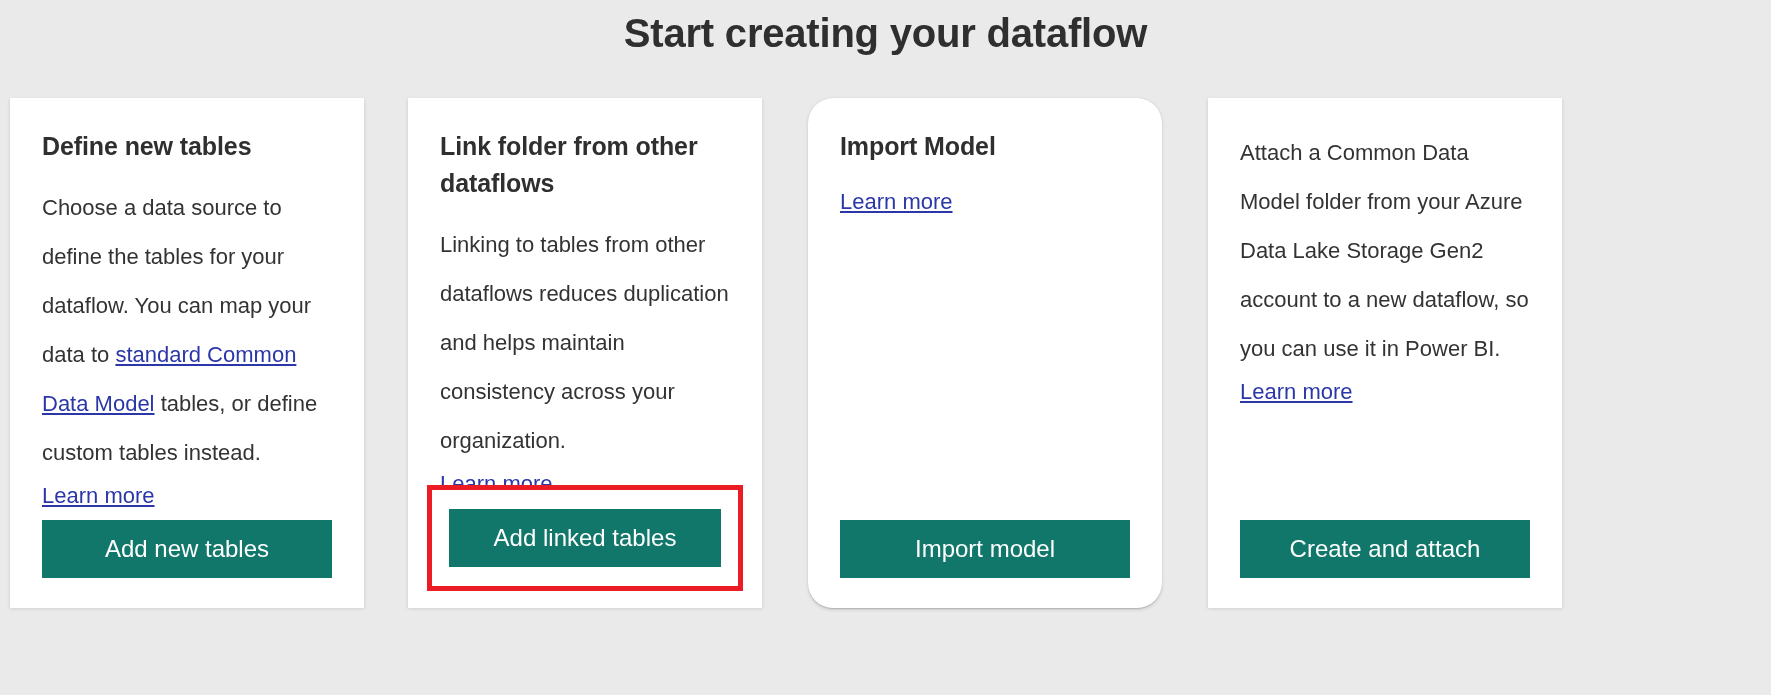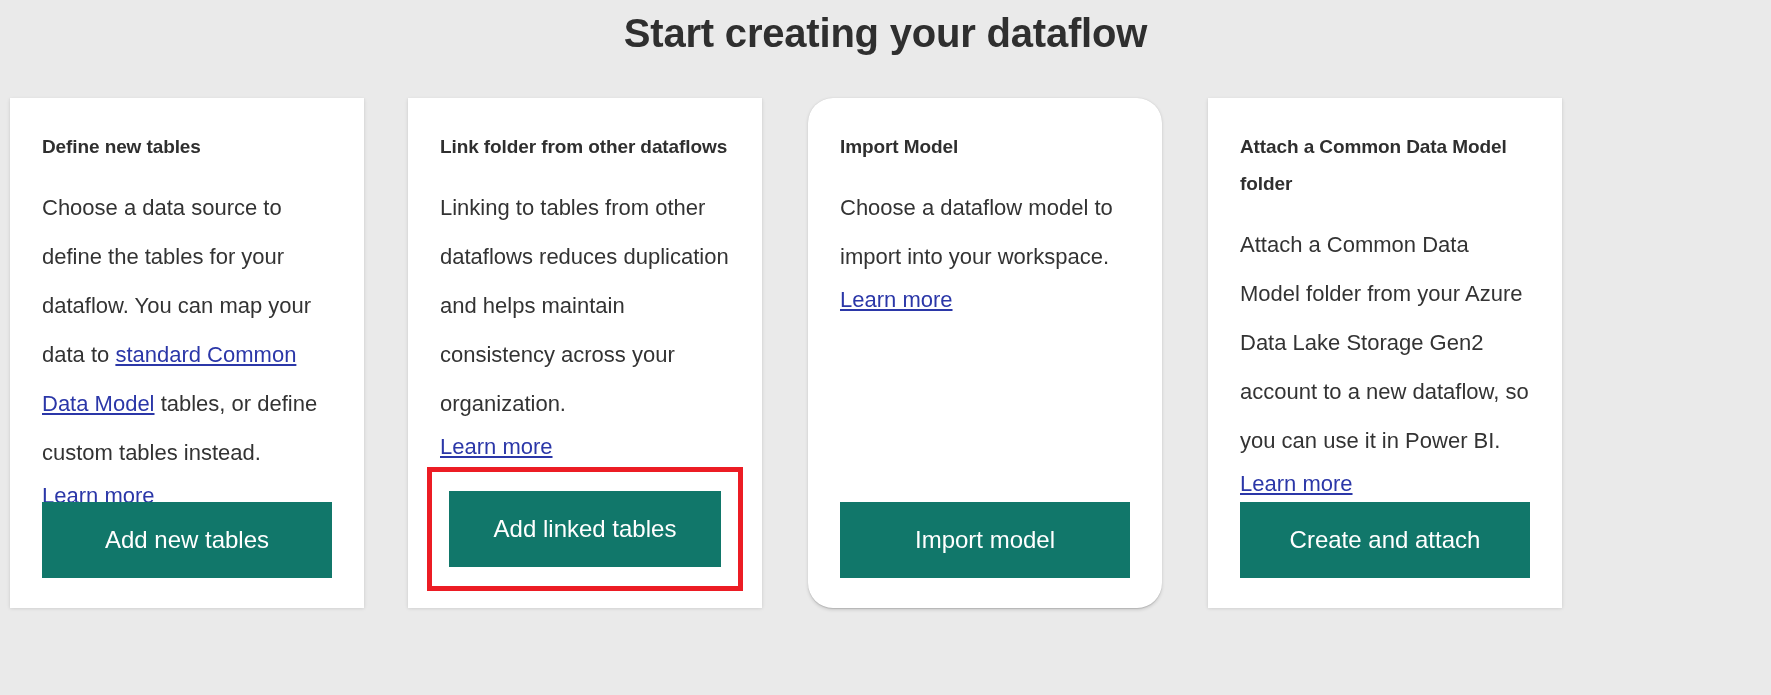--- a/index.html
+++ b/index.html
@@ -64,21 +64,21 @@
 
   .card-inner {
     padding: 30px 32px 0 32px;
     display: flex;
     flex-direction: column;
     flex: 1 1 auto;
     min-height: 0;
   }
 
   .card-title {
-    font-size: 19px;
+    font-size: 25px;
     font-weight: bold;
     color: #2f2f2f;
     line-height: 37px;
     letter-spacing: -0.1px;
     margin: 0 0 18px 0;
   }
 
   .card-body {
     font-size: 22px;
     line-height: 49px;
@@ -104,21 +104,21 @@
 
   .spacer { flex: 1 1 auto; min-height: 4px; }
 
   .btn-wrap {
     padding: 0 32px 30px 32px;
   }
 
   .btn {
     display: block;
     width: 100%;
-    height: 76px;
+    height: 58px;
     line-height: 58px;
     text-align: center;
     background: #11776a;
     color: #ffffff;
     font-size: 24px;
     font-family: "Liberation Sans", sans-serif;
     border: none;
     padding: 0;
     cursor: pointer;
     white-space: nowrap;
@@ -176,32 +176,30 @@
       </div>
       <div class="btn-wrap highlight">
         <div class="highlight-box"></div>
         <button class="btn">Add linked tables</button>
       </div>
     </div>
 
     <div class="card card-2">
       <div class="card-inner">
         <div class="card-title">Import Model</div>
-        <p class="card-body"><span>Choose a dataflow model to import into your workspace.</span><a class="inline-link"></a><span></span></p>
         <a class="learn-more">Learn more</a>
         <div class="spacer"></div>
       </div>
       <div class="btn-wrap">
         <button class="btn">Import model</button>
       </div>
     </div>
 
     <div class="card card-3">
       <div class="card-inner">
-        <div class="card-title">Attach a Common Data Model folder</div>
         <p class="card-body"><span>Attach a Common Data Model folder from your Azure Data Lake Storage Gen2 account to a new dataflow, so you can use it in Power BI.</span><a class="inline-link"></a><span></span></p>
         <a class="learn-more">Learn more</a>
         <div class="spacer"></div>
       </div>
       <div class="btn-wrap">
         <button class="btn">Create and attach</button>
       </div>
     </div>
 
   </div>

